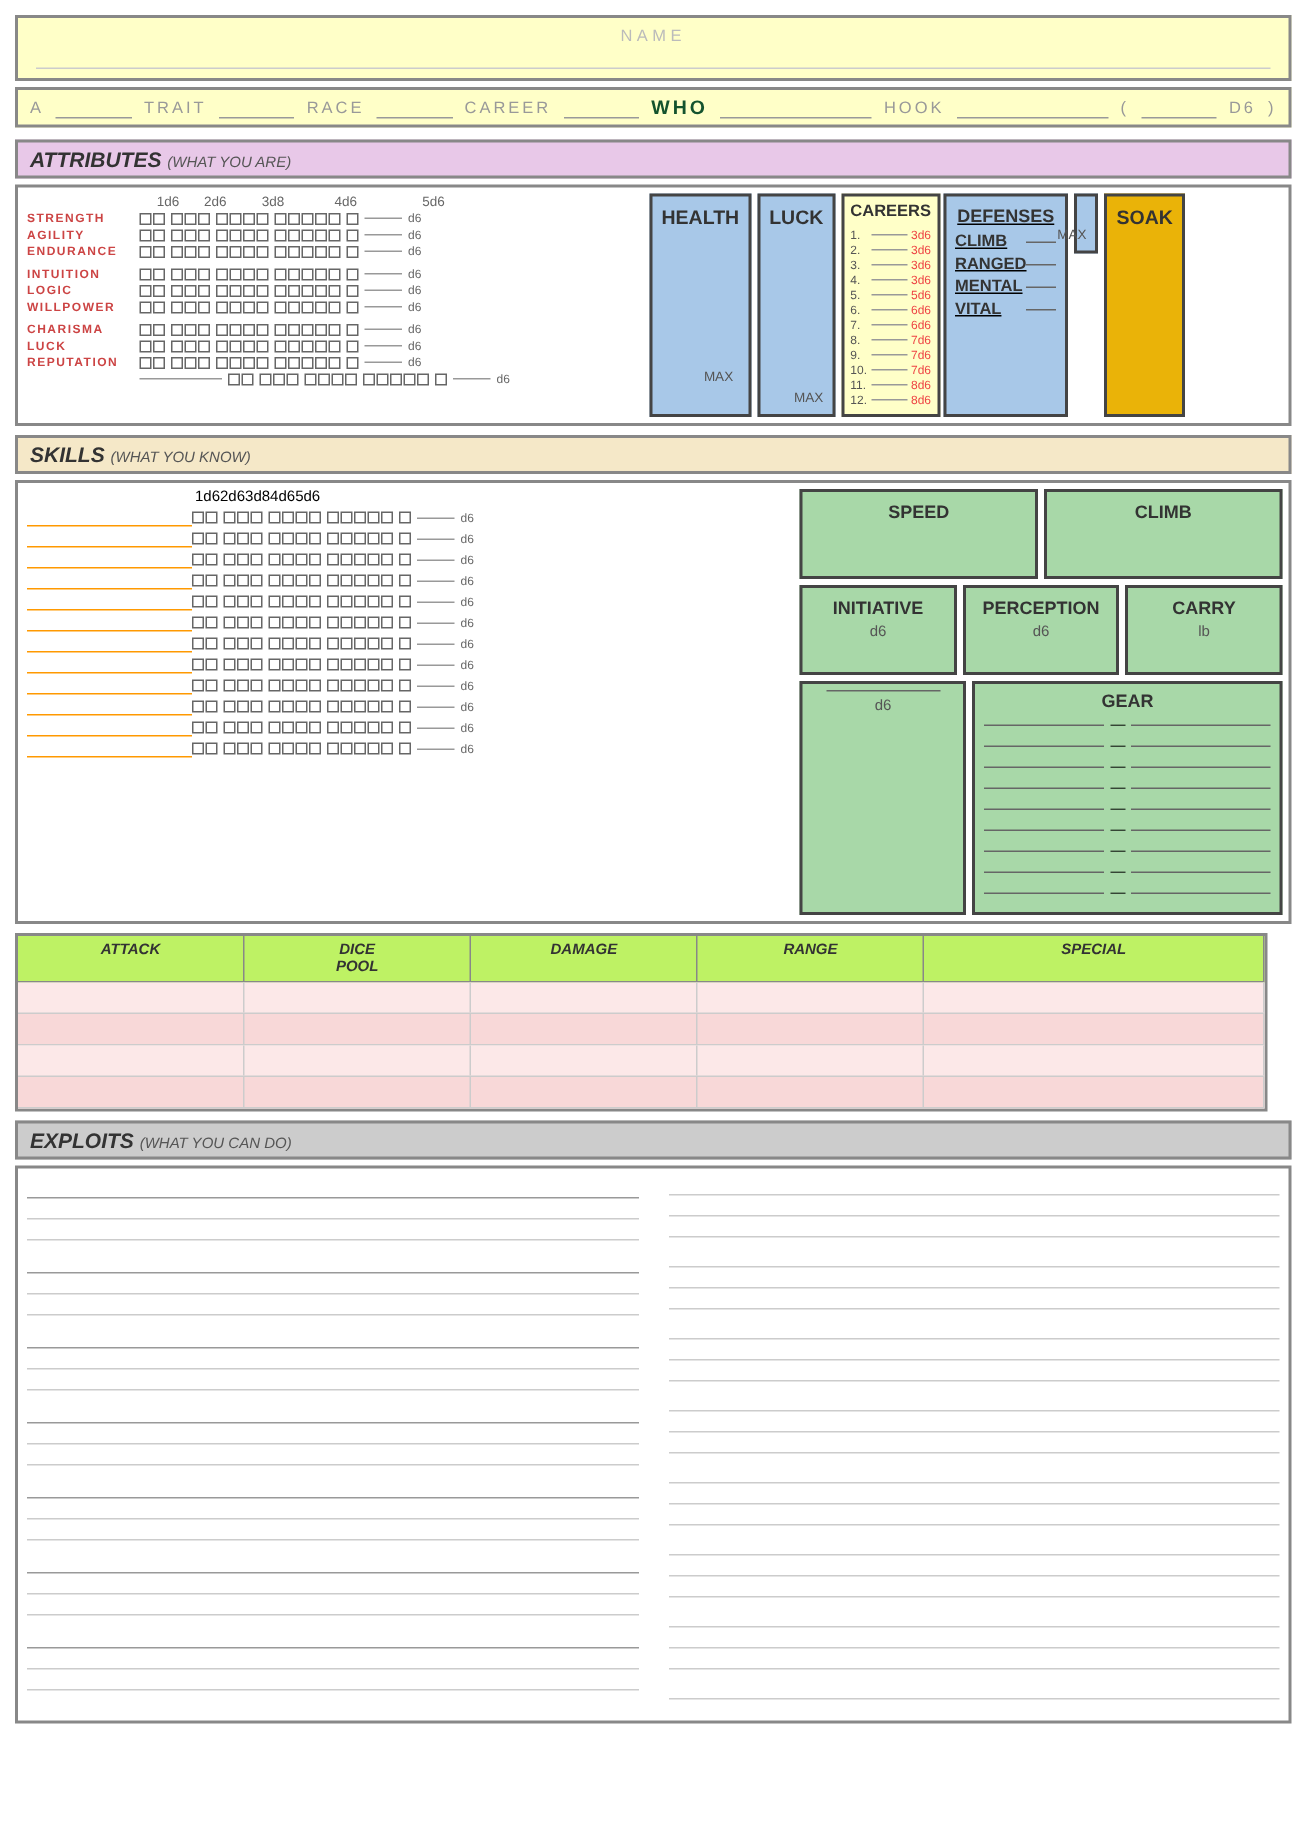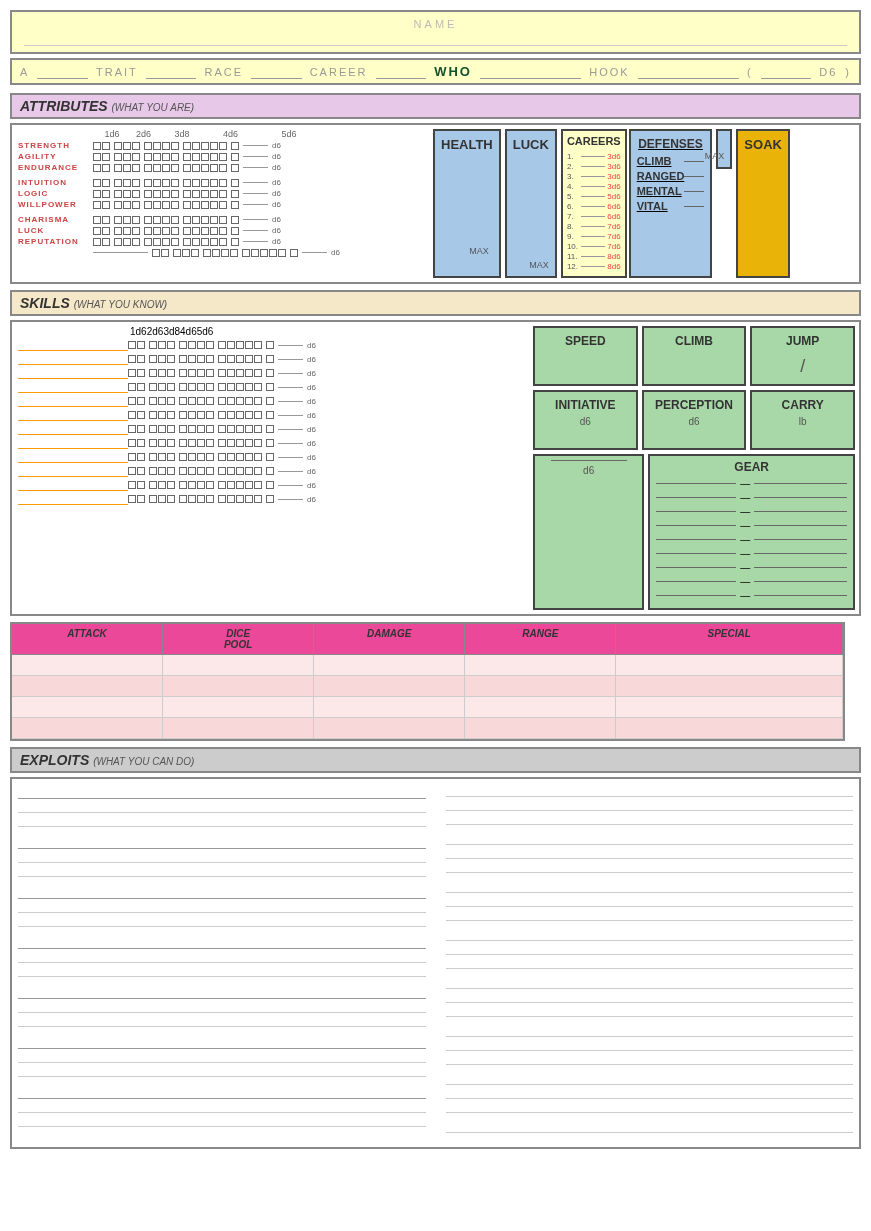--- a/index.html
+++ b/index.html
@@ -428,21 +428,21 @@
     .combat-section {
       margin-bottom: 6px;
       display: flex;
       gap: 6px;
     }
     .combat-table {
       border: 2px solid #888;
       flex: 1.6;
     }
     .combat-header {
-      background: #ec4899;
+      background: #bef264;
       display: grid;
       grid-template-columns: 1fr 1fr 1fr 1fr 1.5fr;
       border-bottom: 1px solid #888;
     }
     .combat-header-cell {
       padding: 4px 6px;
       font-style: italic;
       font-weight: bold;
       font-size: 10px;
       color: #333;
@@ -1335,24 +1335,20 @@
       </div>
 
       <div class="skills-right">
         <div class="skill-grid-top">
           <div class="skill-stat-box">
             <div class="skill-stat-title">SPEED</div>
           </div>
           <div class="skill-stat-box">
             <div class="skill-stat-title">CLIMB</div>
           </div>
-          <div class="skill-stat-box">
-            <div class="skill-stat-title">JUMP</div>
-            <div class="slash">/</div>
-          </div>
         </div>
         <div class="skill-grid-mid">
           <div class="skill-stat-box">
             <div class="skill-stat-title">INITIATIVE</div>
             <div class="skill-stat-val">d6</div>
           </div>
           <div class="skill-stat-box">
             <div class="skill-stat-title">PERCEPTION</div>
             <div class="skill-stat-val">d6</div>
           </div>

